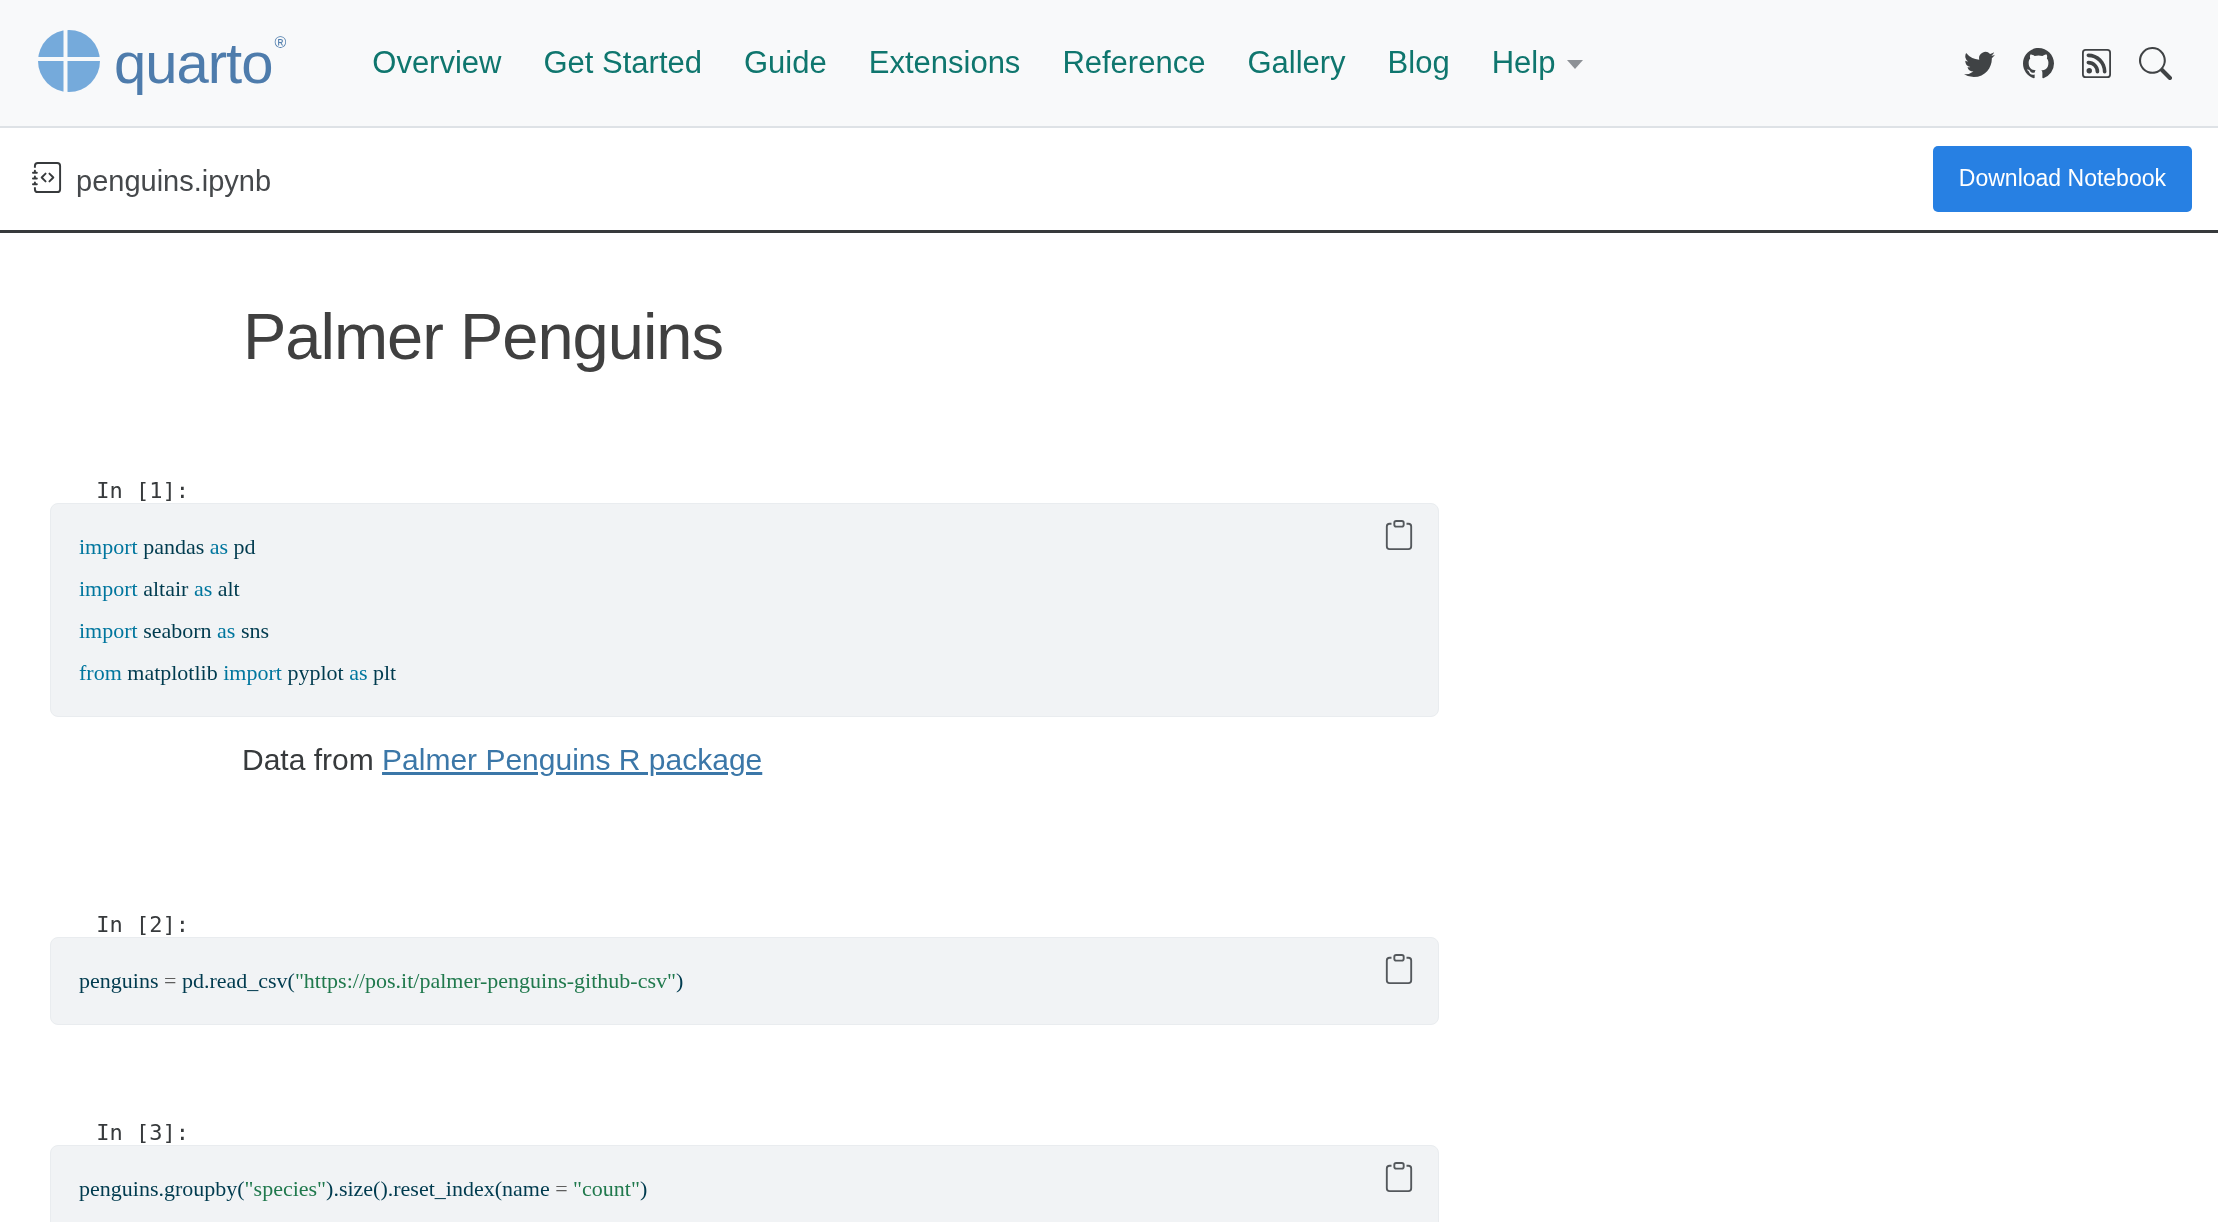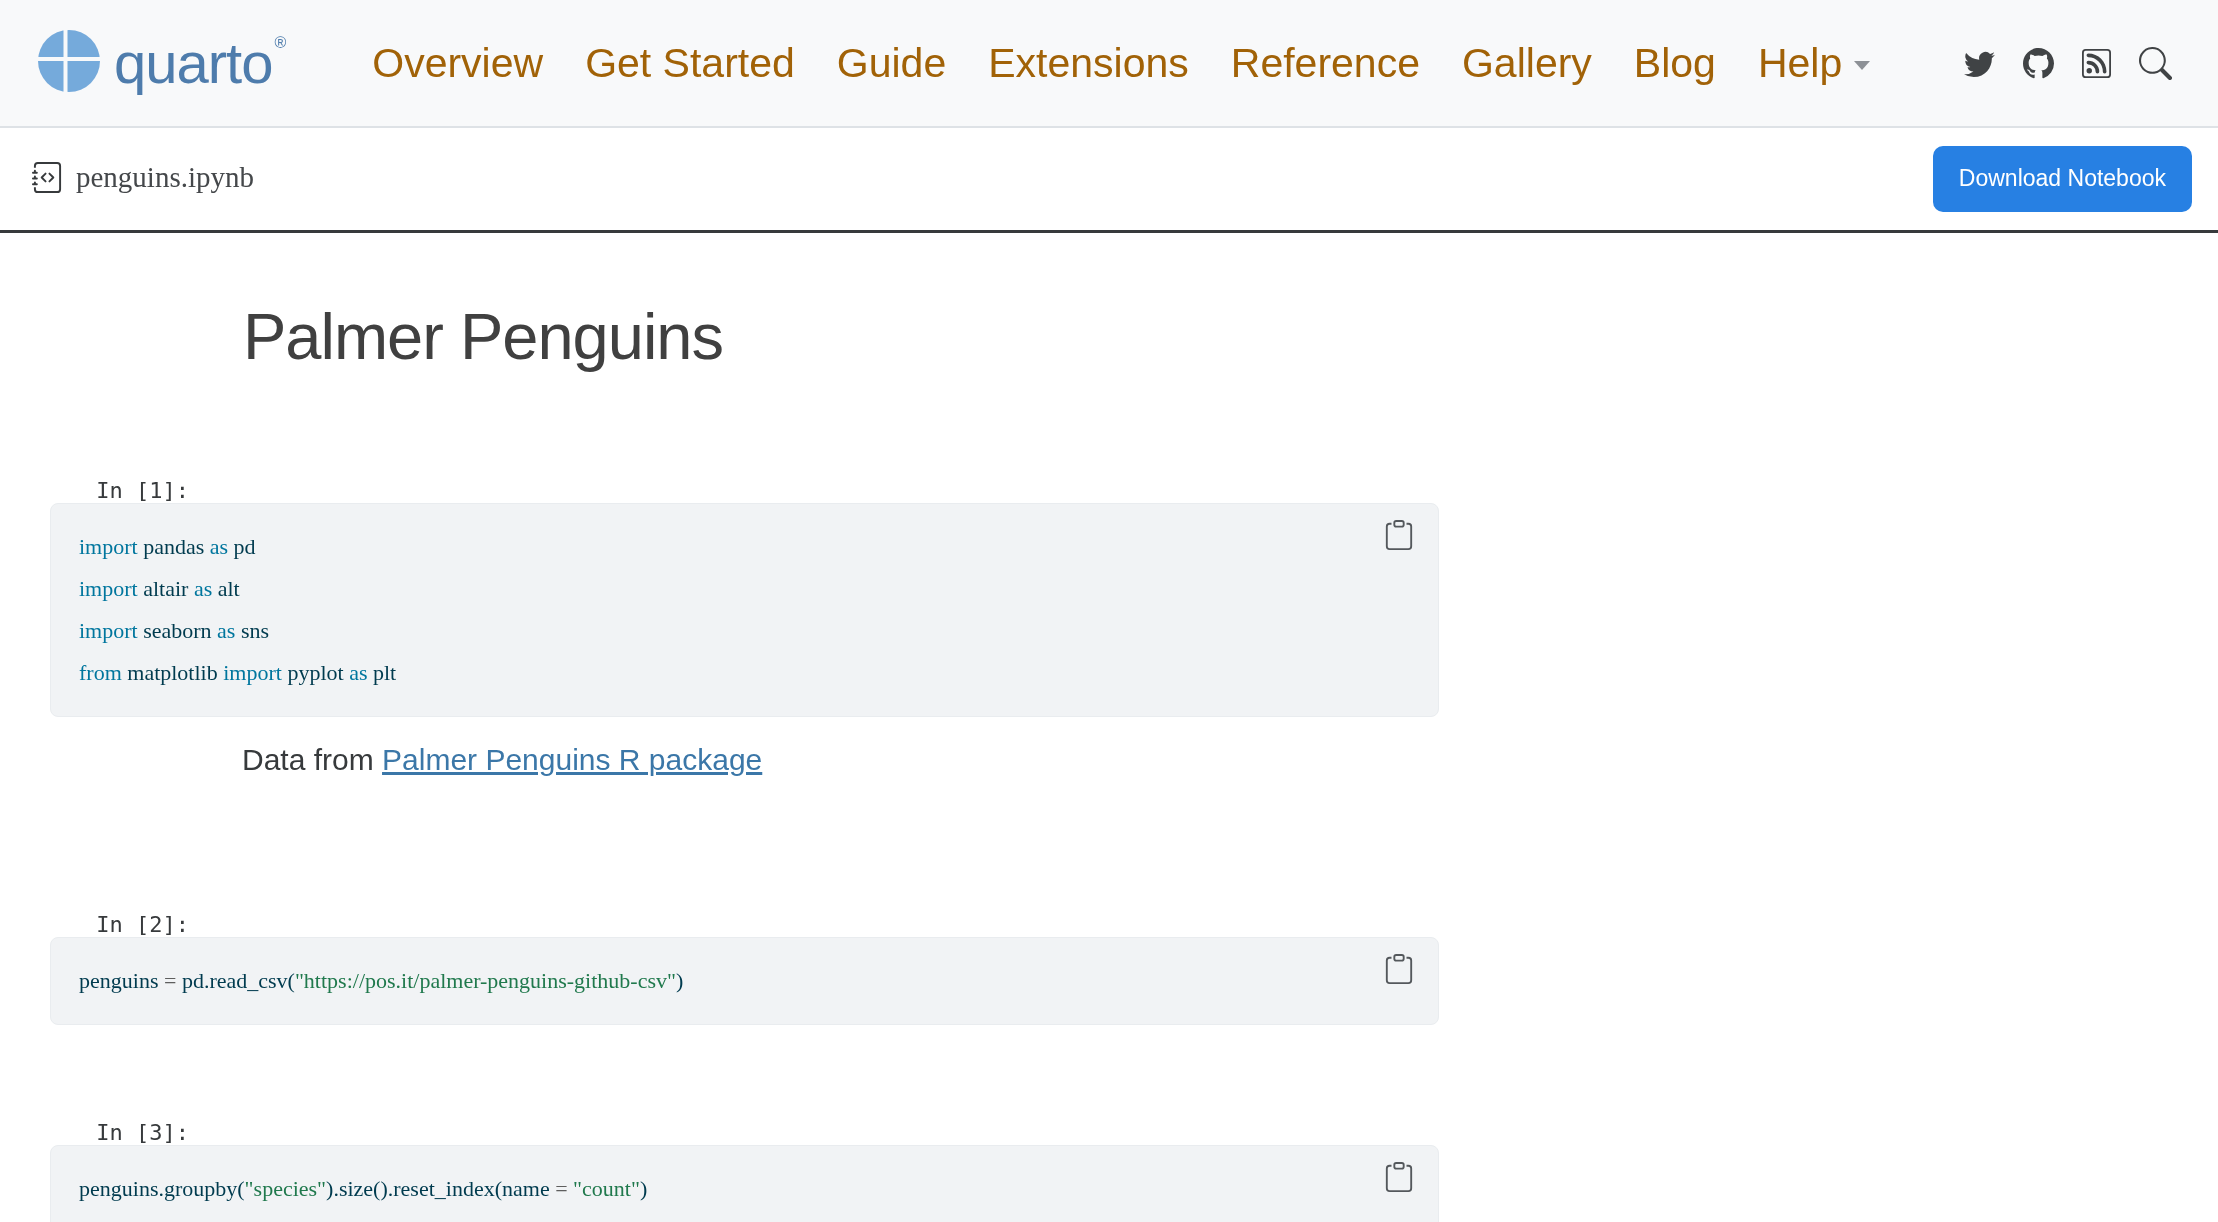--- a/index.html
+++ b/index.html
@@ -6,36 +6,36 @@
   html,body { width:2218px; height:1222px; overflow:hidden; background:#ffffff;
               font-family:"Liberation Sans", sans-serif; }
 
   
   .navbar { height:128px; background:#f8f9fa; border-bottom:2px solid #dee2e6;
             display:flex; align-items:center; padding:0 46px 0 38px; }
   .brand { display:flex; align-items:center; text-decoration:none; }
   .brand-word { font-size:58px; color:#4e7cac; letter-spacing:-1px; margin-left:14px; line-height:1; }
   .brand-reg { font-size:16px; color:#4e7cac; vertical-align:top; position:relative; top:-20px; margin-left:2px; }
   .nav-links { display:flex; align-items:center; gap:42px; margin-left:86px; }
-  .nav-link { font-size:41px; color:#a16207; text-decoration:none; white-space:nowrap; }
+  .nav-link { font-size:31px; color:#0f766e; text-decoration:none; white-space:nowrap; }
   .caret { display:inline-block; margin-left:12px; width:0; height:0;
            border-left:8px solid transparent; border-right:8px solid transparent;
            border-top:9px solid #8d9196; vertical-align:middle; }
   .nav-icons { margin-left:auto; display:flex; align-items:center; gap:28px; }
   .nav-icon-btn { display:flex; align-items:center; }
   .nav-icons svg { fill:#404345; }
 
   
   .subheader { height:105px; background:#ffffff; border-bottom:3px solid #373a3c;
                display:flex; align-items:center; padding:0 26px 0 32px; }
-  .file { display:flex; align-items:flex-start; gap:13px;font-family:Liberation Serif, serif; }
+  .file { display:flex; align-items:flex-end; gap:13px; }
   .file svg { fill:#373a3c; }
   .file-name { font-size:29px; color:#45484b; }
   .download-btn { margin-left:auto; background:#2780e3; color:#ffffff; border:none;
-                  border-radius:10px; font-family:inherit; font-size:23px;
+                  border-radius:5px; font-family:inherit; font-size:23px;
                   padding:20px 26px; cursor:pointer; line-height:1.1; }
 
   
   .page-title { font-size:65px; font-weight:400; color:#404040; letter-spacing:-1px;
                 line-height:1.05; margin:70px 0 0 243px; }
   .content-row { display:flex; margin-left:50px;flex-direction:column; }
   .gutter { width:168px; flex:none; text-align:right; padding:25px 29px 0 0;
             font-family:"DejaVu Sans Mono", monospace; font-size:22px; color:#373a3c; }
   .code-block { width:1389px; flex:none; background:#f1f3f5; border:1px solid #e9ecef;
                 border-radius:8px; padding:22px 28px; position:relative; }

